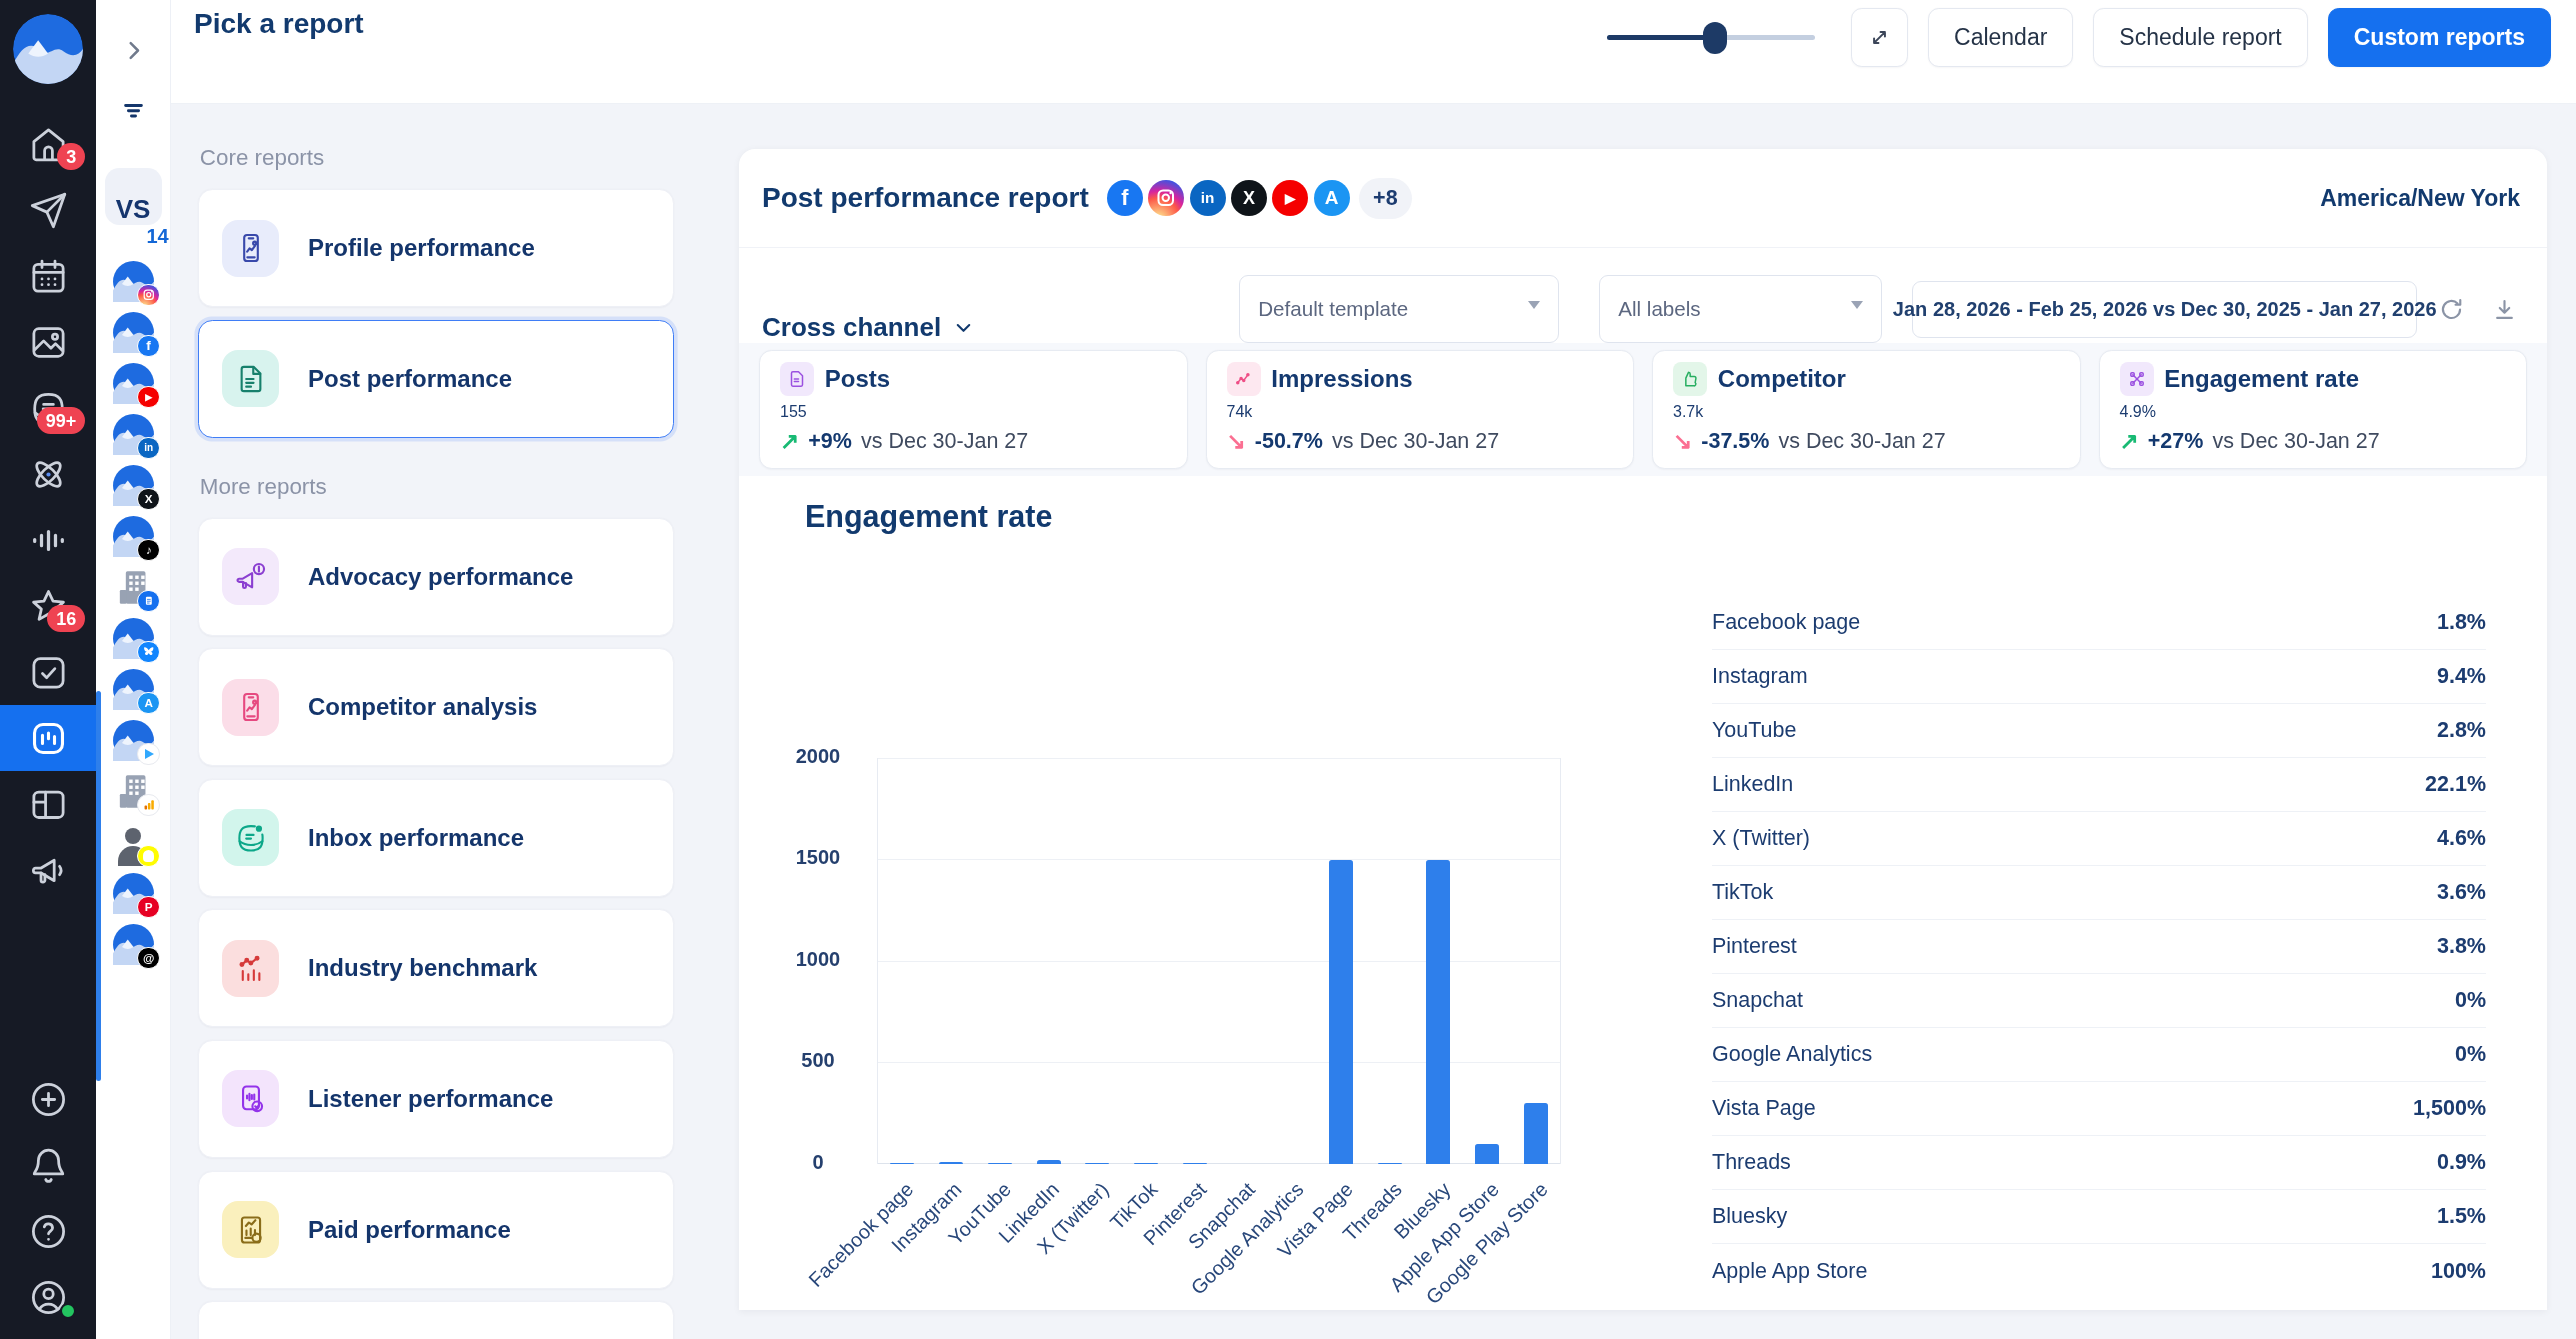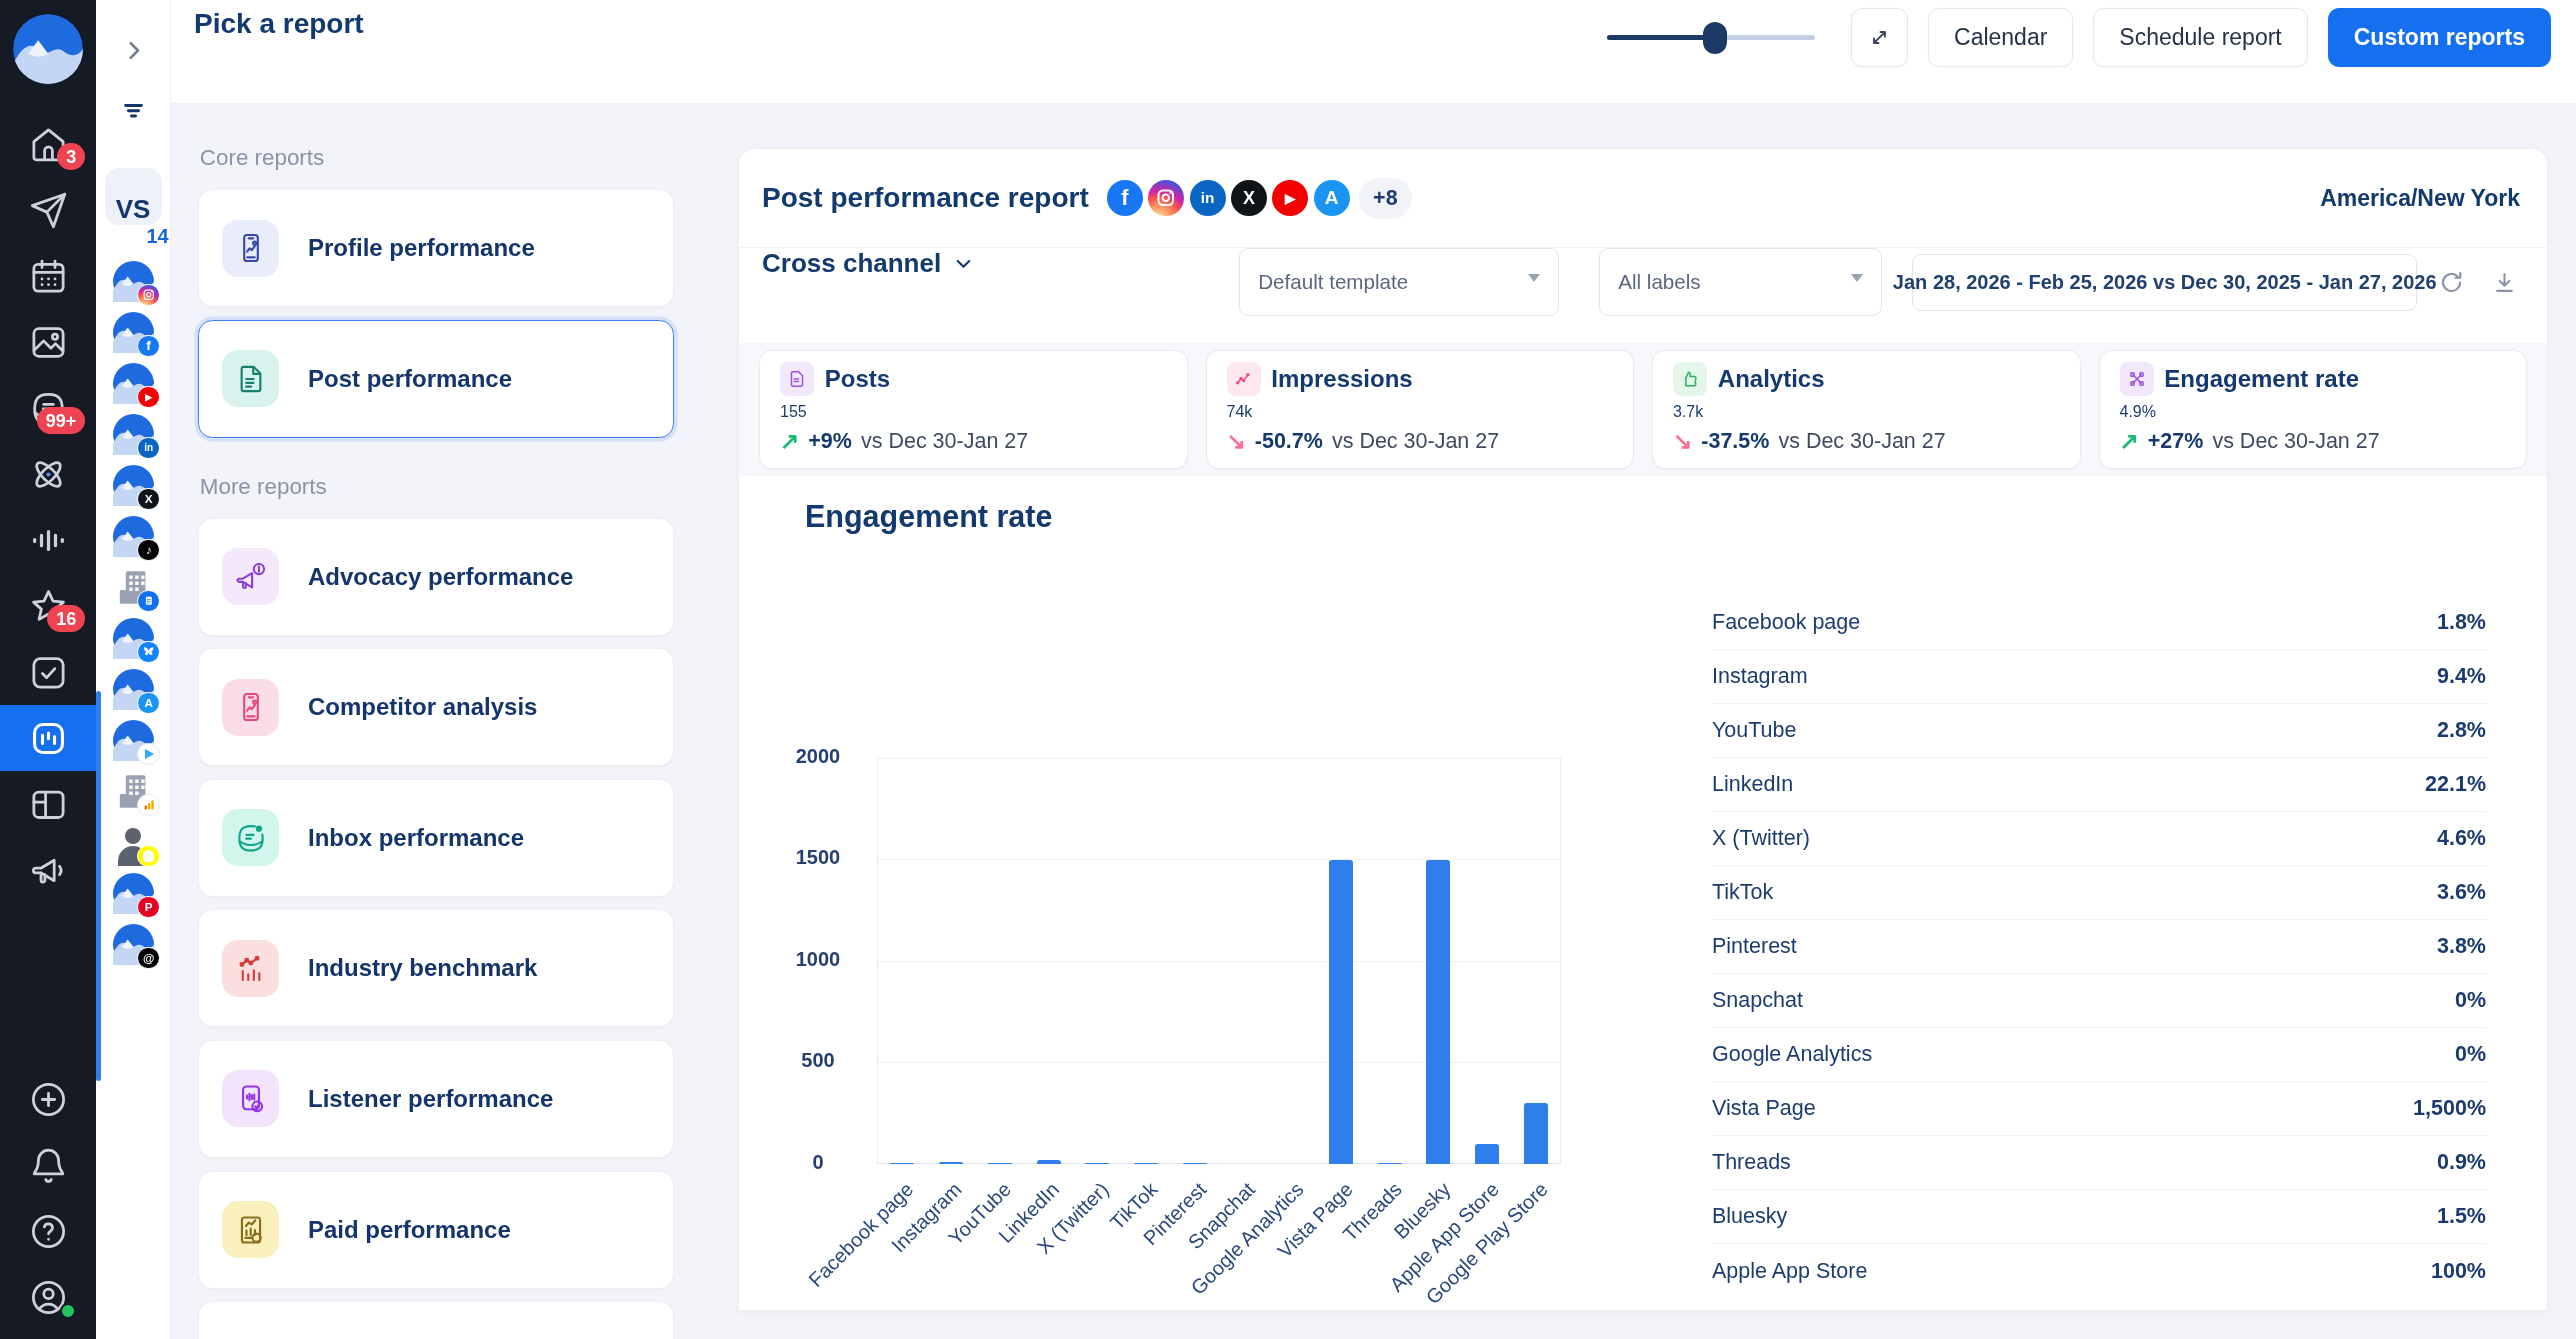--- a/index.html
+++ b/index.html
@@ -89,21 +89,21 @@
   
   .main-card{position:relative;flex:1;margin:45px 29px 0 0;height:1161px;background:#fff;border-radius:16px 16px 0 0;box-shadow:0 1.8px 7.2px rgba(16,24,40,.05);min-width:0}
   .titlerow{height:99px;display:flex;align-items:center;padding:0 27px 0 23px;border-bottom:1.8px solid #f0f2f7}
   .titlerow h2{font-size:28px;font-weight:700;color:#123a6e;margin-right:18px}
   .socialset{display:flex;align-items:center;gap:5.4px}
   .soc{width:36px;height:36px;border-radius:50%;display:flex;align-items:center;justify-content:center;color:#fff;font-weight:700}
   .soc.b-fb{font-size:21.5px}.soc.b-li{font-size:15.3px}.soc.b-x{font-size:18px}.soc.b-yt{font-size:13.5px}.soc.b-as{font-size:19px}
   .morechip{margin-left:9px;height:41px;padding:0 14.4px;border-radius:897px;background:#f1f3f8;color:#1c3c70;font-size:21.5px;font-weight:600;display:flex;align-items:center;cursor:pointer}
   .tz{margin-left:auto;font-size:23px;font-weight:600;color:#123a6e}
 
-  .filterrow{height:95px;display:flex;align-items:flex-start;padding:0 23px}
+  .filterrow{height:95px;display:flex;align-items:flex-end;padding:0 23px}
   .channel{display:flex;align-items:center;gap:10.8px;font-size:26px;font-weight:700;color:#123a6e;cursor:pointer}
   .channel svg{width:23px;height:23px;color:#123a6e}
   .filters-right{margin-left:auto;display:flex;align-items:center}
   .select{position:relative;height:68px;border:0.9px solid #dfe4ee;border-radius:9px;background:#fff;display:flex;align-items:center;padding:0 47px 0 18px;font-size:20.6px;color:#5c6780;cursor:pointer}
   .select::after{content:"";position:absolute;right:18px;top:25px;border-left:6.3px solid transparent;border-right:6.3px solid transparent;border-top:8px solid #9aa3b5}
   .sel-template{width:320px;margin-right:40px}
   .sel-labels{width:283px;margin-right:30px}
   .datebox{width:505px;height:57px;border:0.9px solid #dfe4ee;border-radius:9px;display:flex;align-items:center;justify-content:center;font-size:20px;font-weight:600;color:#21406f;cursor:pointer;white-space:nowrap}
   .toolico{width:39px;height:39px;display:flex;align-items:center;justify-content:center;color:#8b94a6;cursor:pointer;margin-left:14.4px}
   .toolico svg{width:27px;height:27px}
@@ -643,21 +643,21 @@
                 <span class="vs">vs Dec 30-Jan 27</span>
               </div>
           </div>
           <div class="mcard">
             <div class="mhead">
                 <span class="chip c-green">
                   <svg viewBox="0 0 24 24" fill="none" stroke="currentColor" stroke-width="1.8" stroke-linecap="round" stroke-linejoin="round">
                     <path d="M7 11v9M7 11l3.2-7a2.1 2.1 0 0 1 2 2.1V9h5a1.9 1.9 0 0 1 1.9 2.2l-.9 5.2A2.1 2.1 0 0 1 16.1 20H7"></path>
                   </svg>
                 </span>
-                <span class="mlabel">Analytics</span>
+                <span class="mlabel">Competitor</span>
               </div>
             <div class="mvalue">3.7k</div>
             <div class="mdelta">
                 <span class="arrow" data-dir="down">↘</span>
                 <span class="deltaval">-37.5%</span>
                 <span class="vs">vs Dec 30-Jan 27</span>
               </div>
           </div>
           <div class="mcard">
             <div class="mhead">

